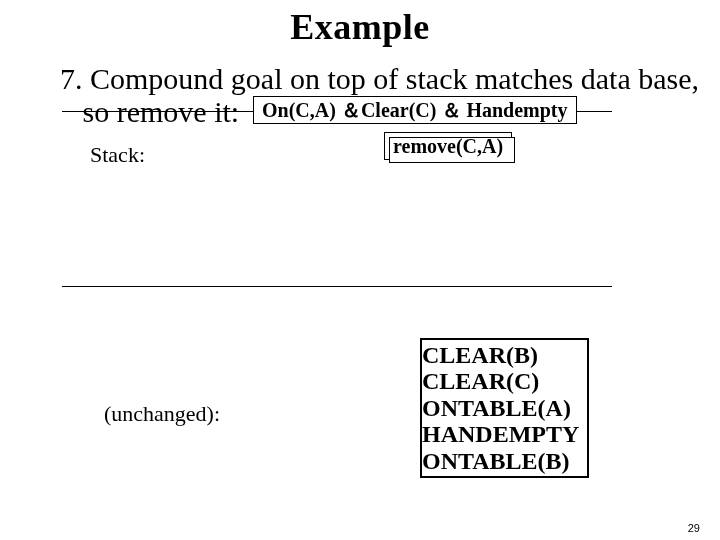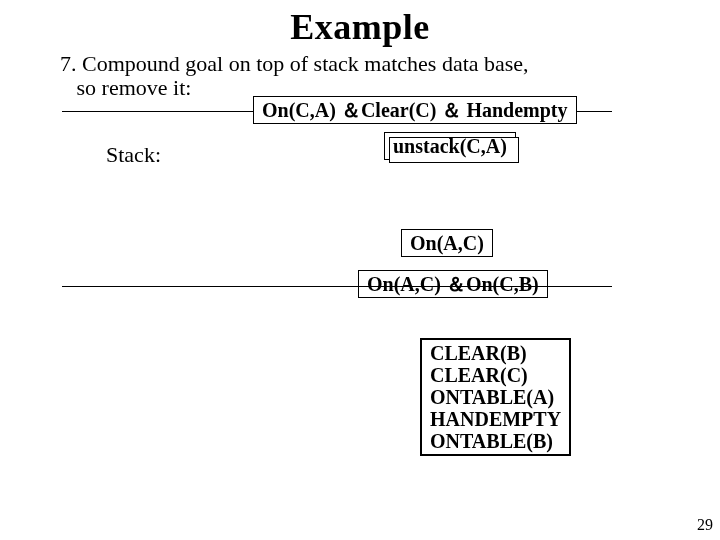--- a/index.html
+++ b/index.html
@@ -20,27 +20,27 @@
   .title {
     text-align: center;
     font-weight: bold;
     font-size: 36px;
     padding-top: 6px;
     letter-spacing: 0.5px;
   }
   .bullet {
     position: absolute;
     left: 60px;
-    top: 52px;
-    font-size: 22px;
+    top: 62px;
+    font-size: 30px;
     line-height: 1.1;
   }
   .stack-label {
     position: absolute;
-    left: 106px;
+    left: 90px;
     top: 142px;
     font-size: 22px;
   }
   .hr1 {
     position: absolute;
     left: 62px;
     top: 111px;
     width: 550px;
     height: 0;
     border-top: 1.5px solid #000;
@@ -93,69 +93,68 @@
     left: 104px;
     top: 378px;
     font-size: 22px;
     line-height: 1.1;
   }
   .db-box {
     position: absolute;
     left: 420px;
     top: 338px;
     border: 2px solid #000;
-    padding: 2px 8px 2px 8px;
+    padding: 2px 8px 2px 0;
     font-weight: bold;
-    font-size: 20px;
+    font-size: 24px;
     line-height: 1.1;
   }
   .db-box::after {
     content: "";
     position: absolute;
     left: 4px;
     top: 4px;
     right: -5px;
     bottom: -5px;
     border: 2px solid #000;
     z-index: -1;
   }
   .pagenum {
     position: absolute;
-    right: 7px;
+    right: 20px;
     bottom: 6px;
-    font-size: 16px;
-    font-family: Liberation Serif, serif;
+    font-size: 11px;
+    font-family: Liberation Sans, sans-serif;
   }
 </style>
 </head>
 <body>
 
 <div class="slide">
 
   <div class="title">Example</div>
 
   <div class="bullet">
     <span>7.</span>
     <span>Compound goal on top of stack matches data base,</span><br>
     &nbsp;&nbsp;&nbsp;<span>so remove it:</span>
   </div>
 
   <div class="hr1"></div>
 
   <div class="stack-label">Stack:</div>
 
   <div id="s-top" class="stk">On(C,A) ＆Clear(C) ＆ Handempty</div>
-  <div id="s-1" class="stk shadow">unstack(C,A)</div>
-  <div id="s-4" class="stk">On(A,C)</div>
-  <div id="s-goal" class="stk">On(A,C) ＆On(C,B)</div>
+  <div id="s-1" class="stk shadow">remove(C,A)</div>
 
   <div class="hr2"></div>
 
   <div class="db-label">
     <br>
+    <span>(unchanged):</span>
   </div>
 
   <div class="db-box">
     <div>CLEAR(B)</div>
     <div>CLEAR(C)</div>
     <div>ONTABLE(A)</div>
     <div>HANDEMPTY</div>
     <div>ONTABLE(B)</div>
   </div>
 

